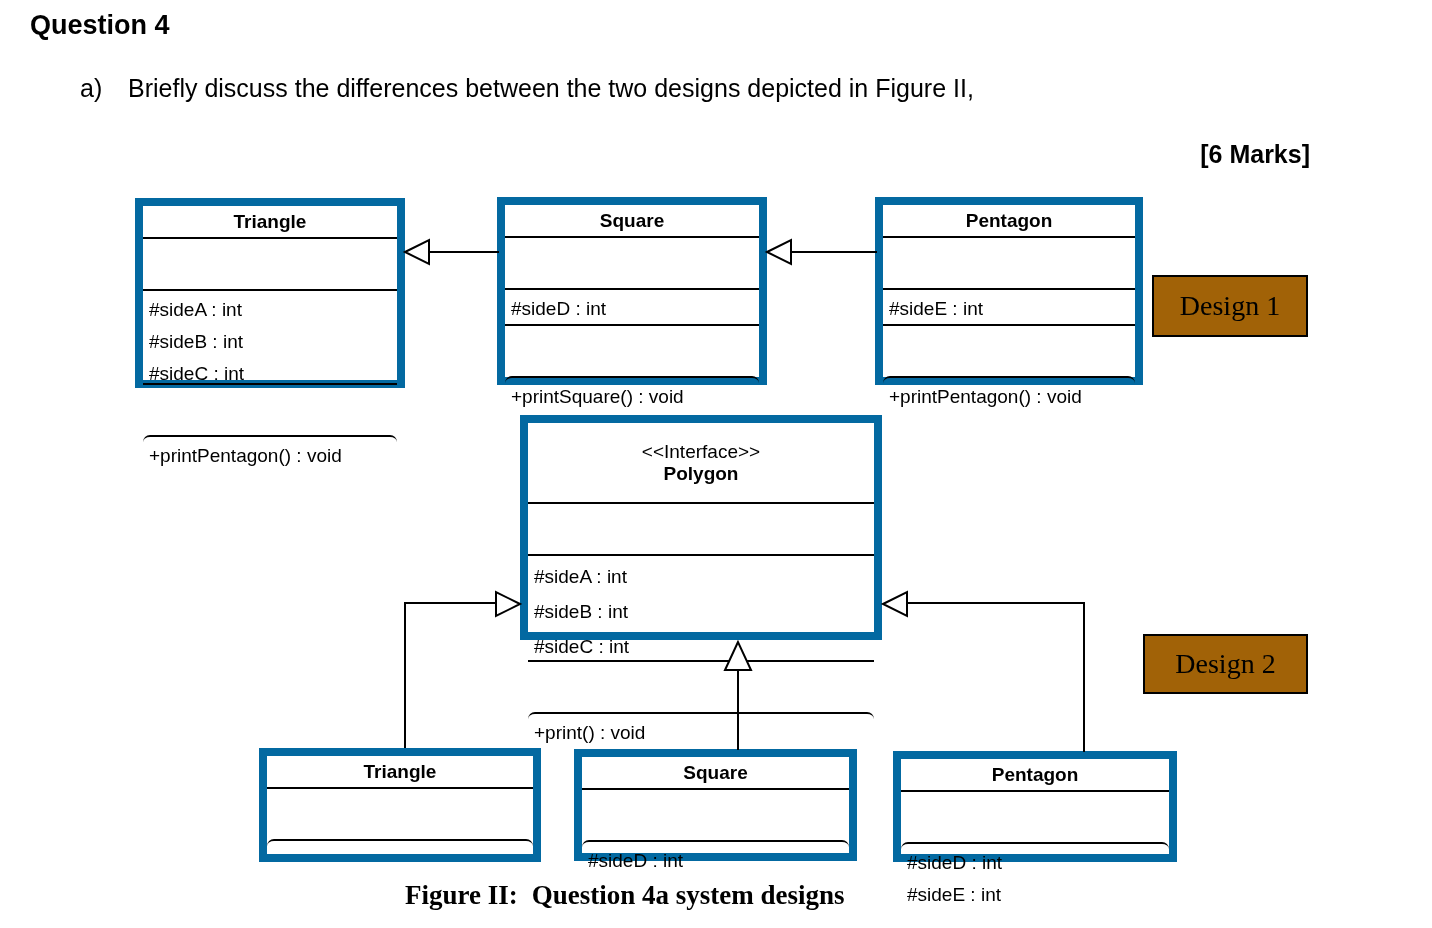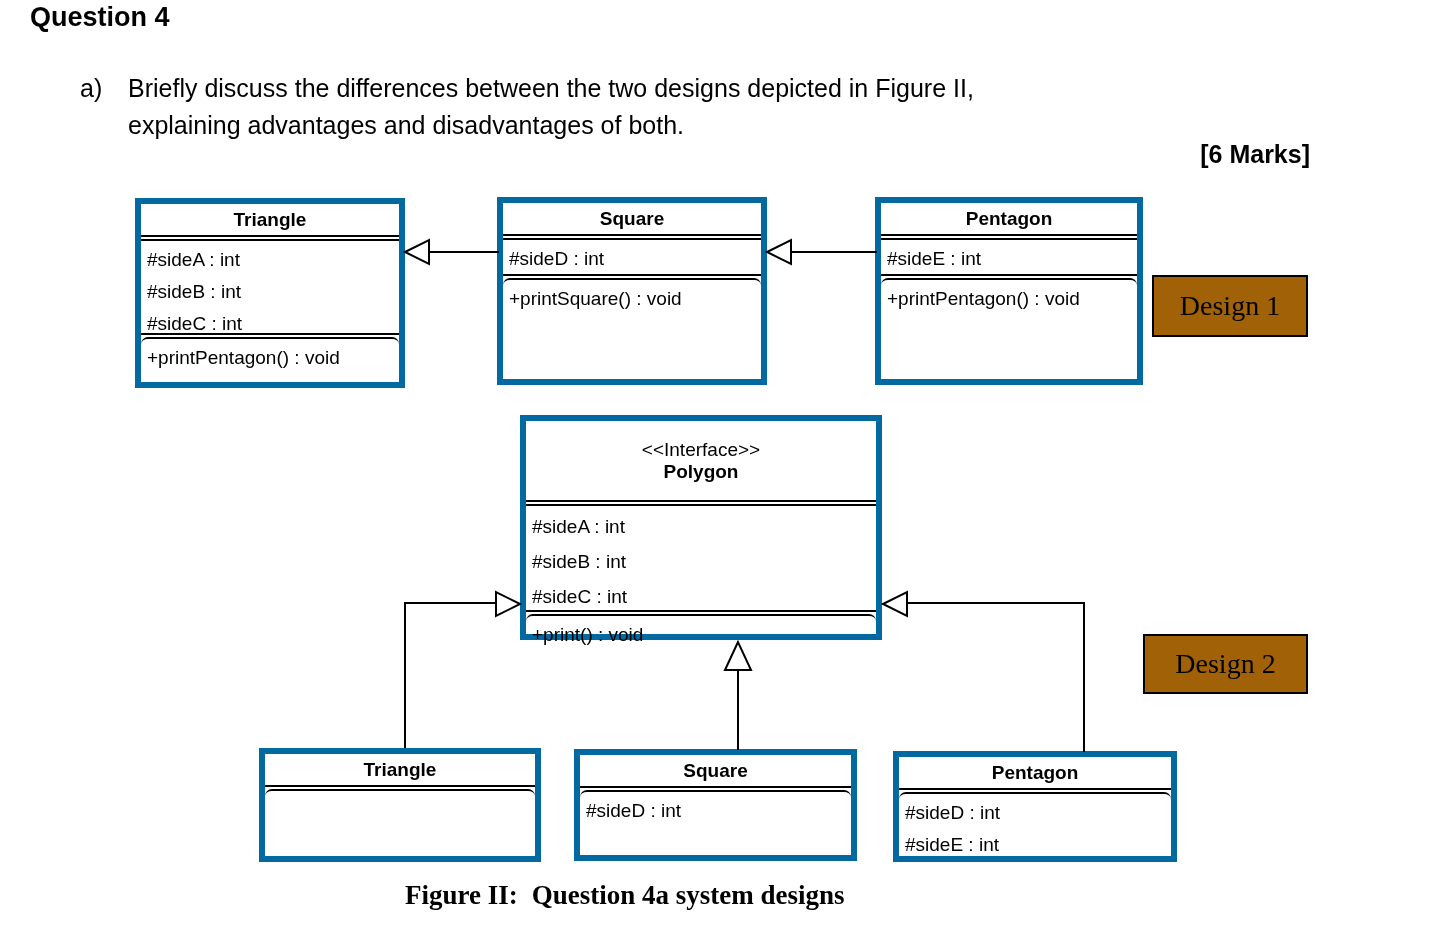--- a/index.html
+++ b/index.html
@@ -2,30 +2,30 @@
 <html><head>
 <meta charset="utf-8">
 <style>
   html,body{margin:0;padding:0;background:#fff;}
   #page{position:relative;width:1432px;height:928px;background:#ffffff;overflow:hidden;
         font-family:"Liberation Sans",sans-serif;color:#000;}
 
   .abs{position:absolute;}
 
   
-  #q-heading{left:30px;top:2px;font-size:27px;font-weight:bold;}
+  #q-heading{left:30px;top:10px;font-size:27px;font-weight:bold;}
   #question-row{left:80px;top:70px;display:flex;font-size:25px;line-height:37px;}
   #q-letter{width:48px;}
   #marks{right:122px;top:140px;font-size:25px;font-weight:bold;}
   #caption{left:405px;top:880px;font-family:"Liberation Serif",serif;font-size:27px;font-weight:bold;}
   #caption .gap{display:inline-block;width:14px;}
 
   
-  .uml-box{position:absolute;background:#fff;border:6px solid #0369a1;box-sizing:border-box;
-           display:flex;flex-direction:column;font-size:19px;}
+  .uml-box{position:absolute;background:#fff;border:8px solid #0369a1;box-sizing:border-box;
+           display:flex;flex-direction:column;font-size:19px;gap:48px;}
   .sec{box-sizing:border-box;flex-shrink:0;}
   .sec:not(:first-child){border-top:2px solid #000;margin-top:2px;}
   .sec:not(:last-child){border-bottom:2px solid #000;}
   .sec.grow{flex:1;border-radius:7px;}
   .uml-title{font-weight:bold;text-align:center;display:flex;flex-direction:column;justify-content:center;}
   .stereotype{font-weight:normal;font-size:19px;}
   .member{padding:2px 6px 0 6px;line-height:30px;white-space:nowrap;}
   .members{padding-top:2px;}
 
   
@@ -43,21 +43,20 @@
 <body>
 
 <div id="page">
 
   <div class="abs" id="q-heading">Question 4</div>
 
   <div class="abs" id="question-row">
     <div id="q-letter">a)</div>
     <div>
       <div>Briefly discuss the differences between the two designs depicted in Figure II,</div>
-      <div>explaining advantages and disadvantages of both.</div>
     </div>
   </div>
 
   <div class="abs" id="marks">[6 Marks]</div>
 
   <div class="uml-box" style="left:135px;top:198px;width:270px;height:190px;">
     <div class="sec uml-title" style="height:33px;">Triangle</div>
     <div class="sec members" style="height:96px;">
       <div class="member">#sideA : int</div>
       <div class="member">#sideB : int</div>

